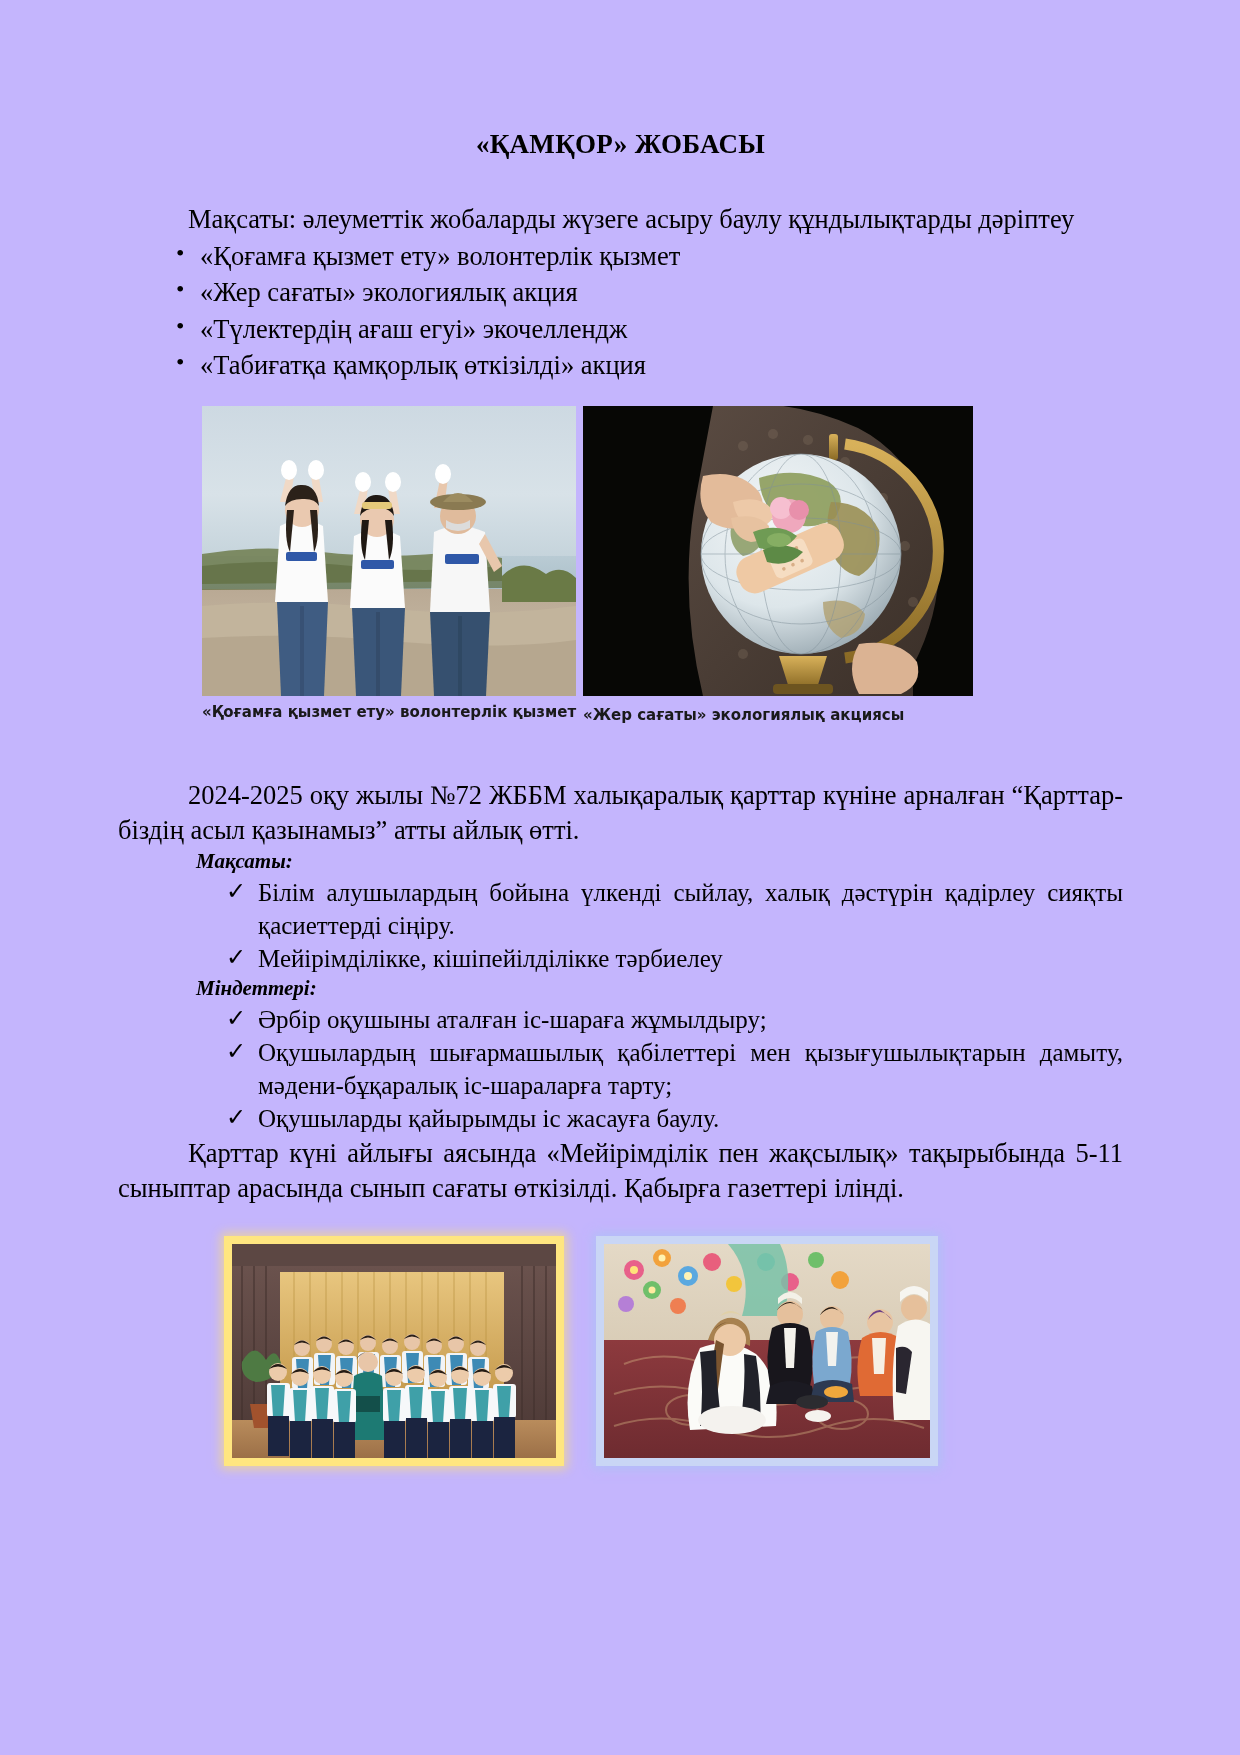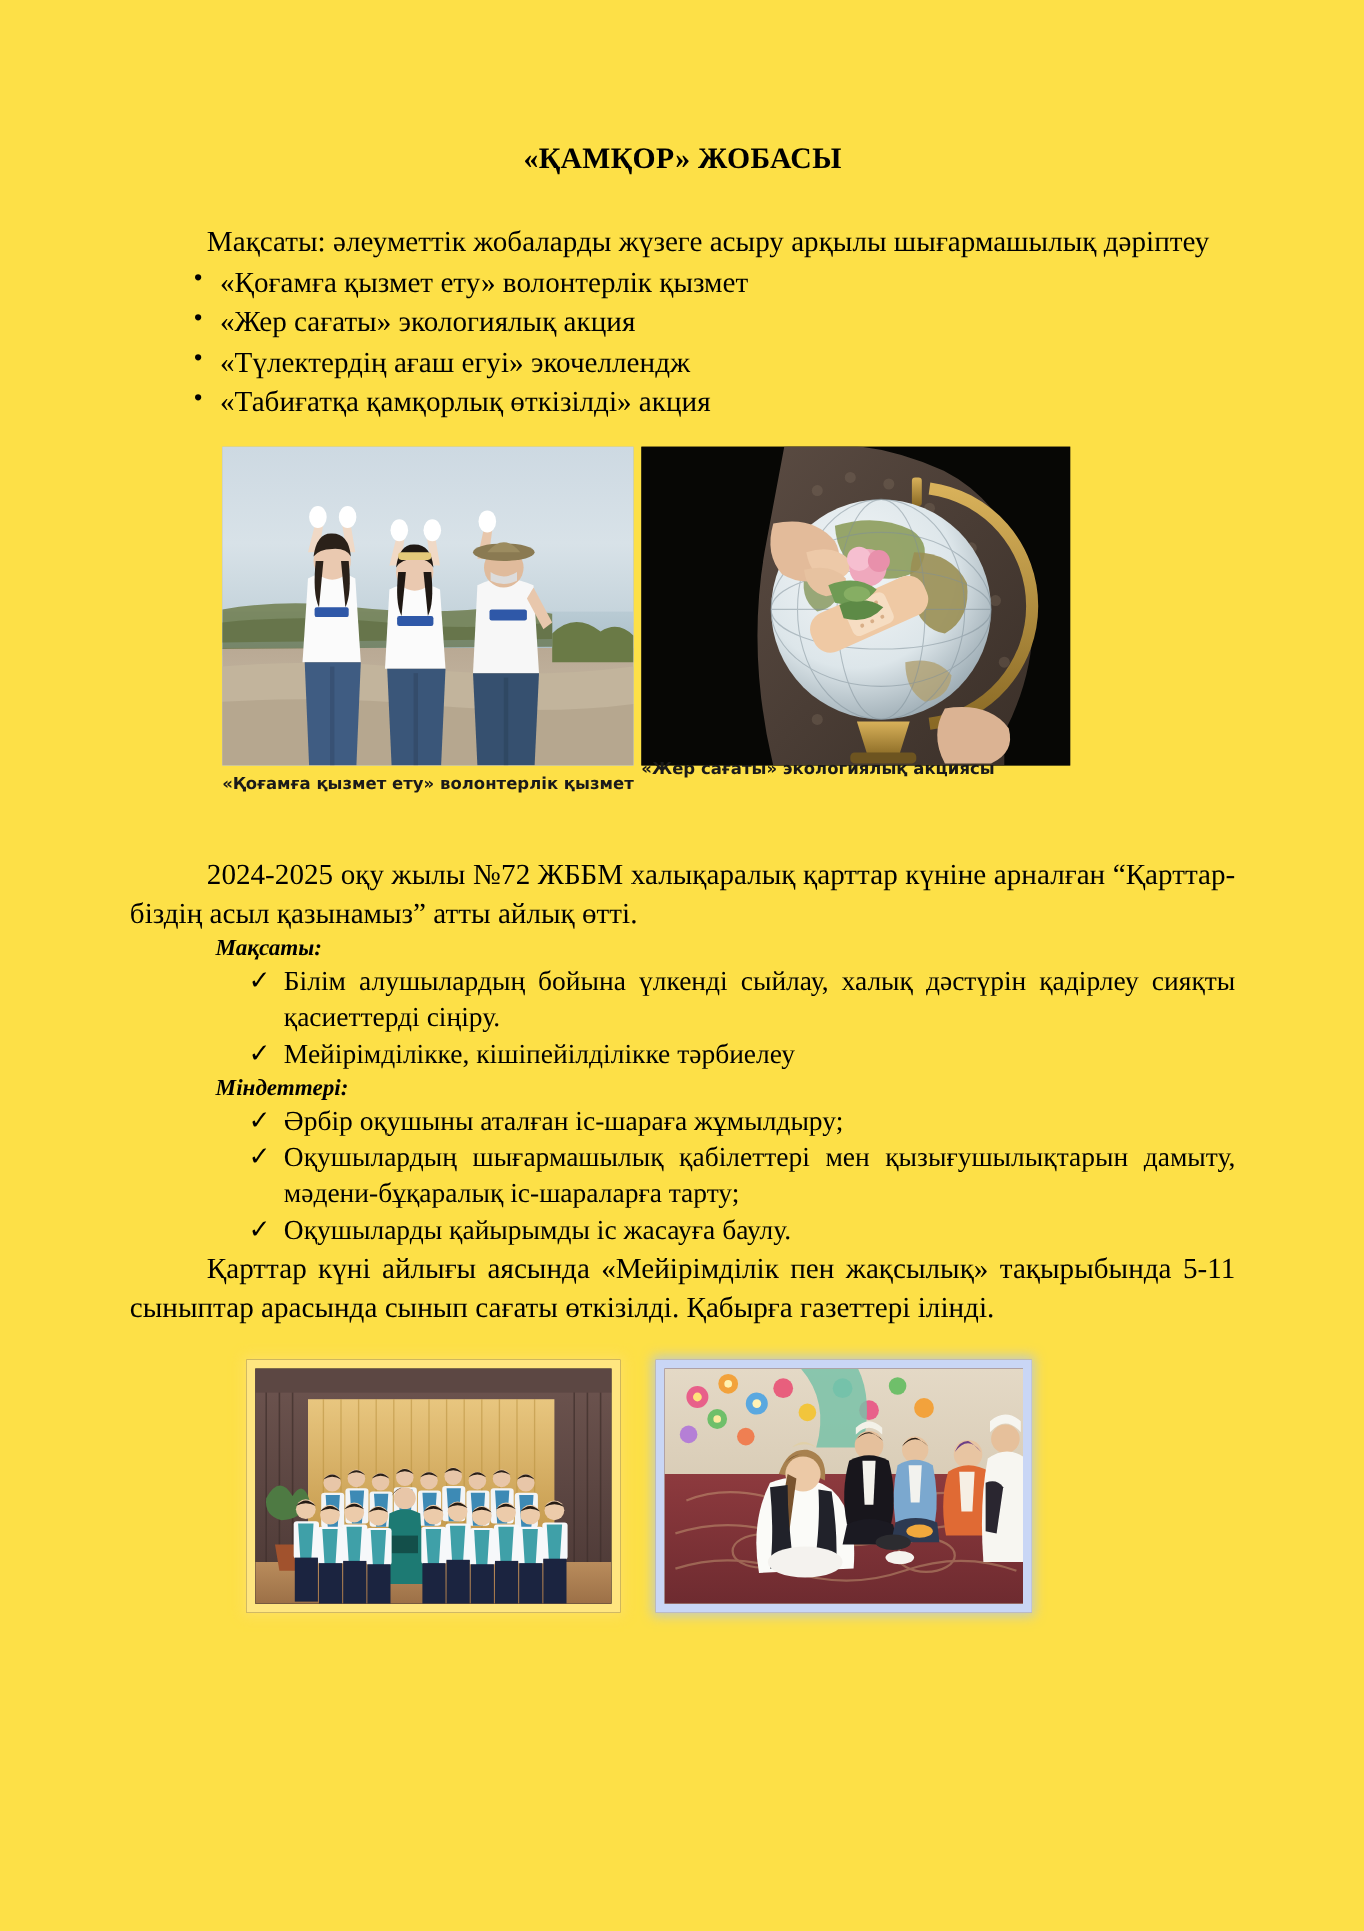--- a/index.html
+++ b/index.html
@@ -4,21 +4,21 @@
 <style>
   html, body {
     margin: 0;
     padding: 0;
     background: #ffffff;
   }
   .page {
     position: relative;
     width: 1240px;
     height: 1755px;
-    background: #fde047;
+    background: #c4b5fd;
     margin: 0 auto;
     font-family: "Liberation Serif", "DejaVu Serif", serif;
     color: #000000;
     overflow: hidden;
   }
   .content {
     position: absolute;
     left: 118px;
     top: 0;
     width: 1005px;
@@ -126,21 +126,21 @@
   }
   .fig-caption {
     position: absolute;
     font-family: "DejaVu Sans", sans-serif;
     font-weight: bold;
     font-size: 15px;
     color: #1a1a1a;
     white-space: nowrap;
   }
   .cap-1 { left: 84px; top: 297px; }
-  .cap-2 { left: 465px; top: 284px; }
+  .cap-2 { left: 465px; top: 300px; }
 
   
   .figure-row-2 {
     position: relative;
     margin-top: 30px;
     height: 260px;
   }
   .fig2-left {
     position: absolute;
     left: 106px;
@@ -170,21 +170,21 @@
   .photo-svg { display: block; width: 100%; height: 100%; }
 </style>
 </head>
 <body>
 
 <div class="page">
   <div class="content">
 
     <h1 class="doc-title">«ҚАМҚОР» ЖОБАСЫ</h1>
 
-    <p class="body-para intro">Мақсаты: әлеуметтік жобаларды жүзеге асыру арқылы шығармашылық дәріптеу</p>
+    <p class="body-para intro">Мақсаты: әлеуметтік жобаларды жүзеге асыру баулу құндылықтарды дәріптеу</p>
 
     <ul class="dot-list">
       <li>«Қоғамға қызмет ету» волонтерлік қызмет</li>
       <li>«Жер сағаты» экологиялық акция</li>
       <li>«Түлектердің ағаш егуі» экочеллендж</li>
       <li>«Табиғатқа қамқорлық өткізілді» акция</li>
     </ul>
 
     <div class="figure-row-1">
 

